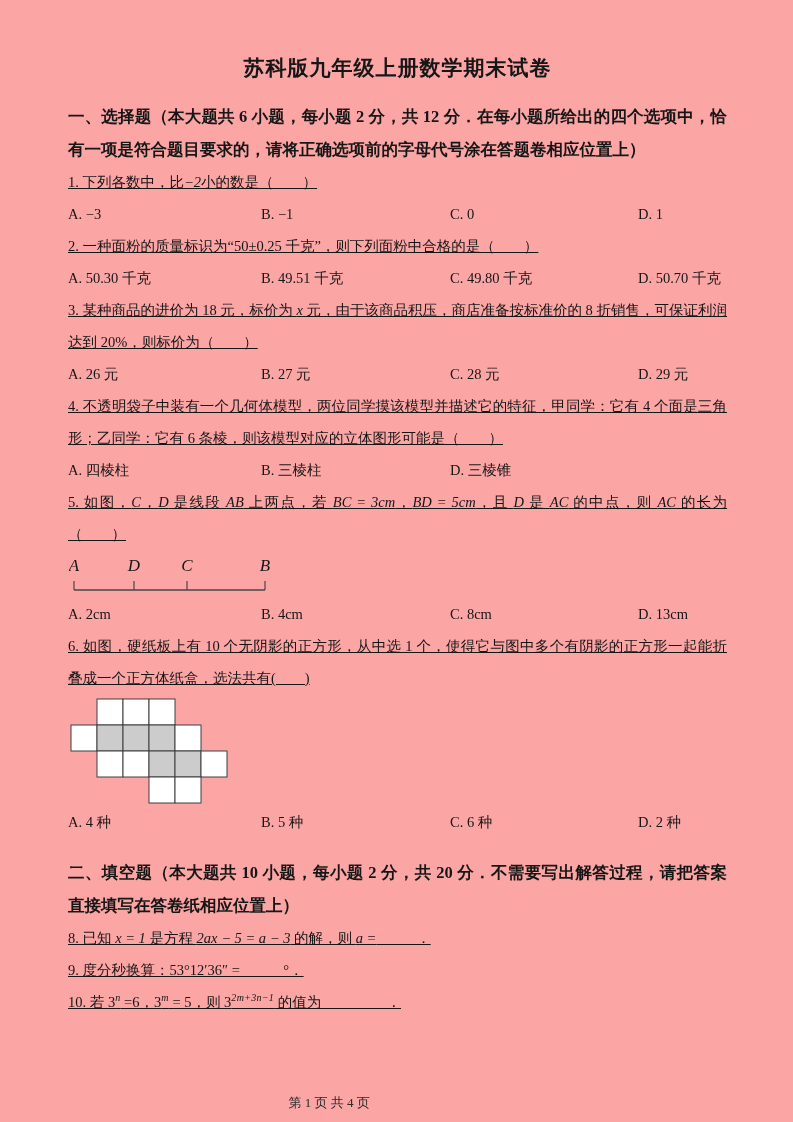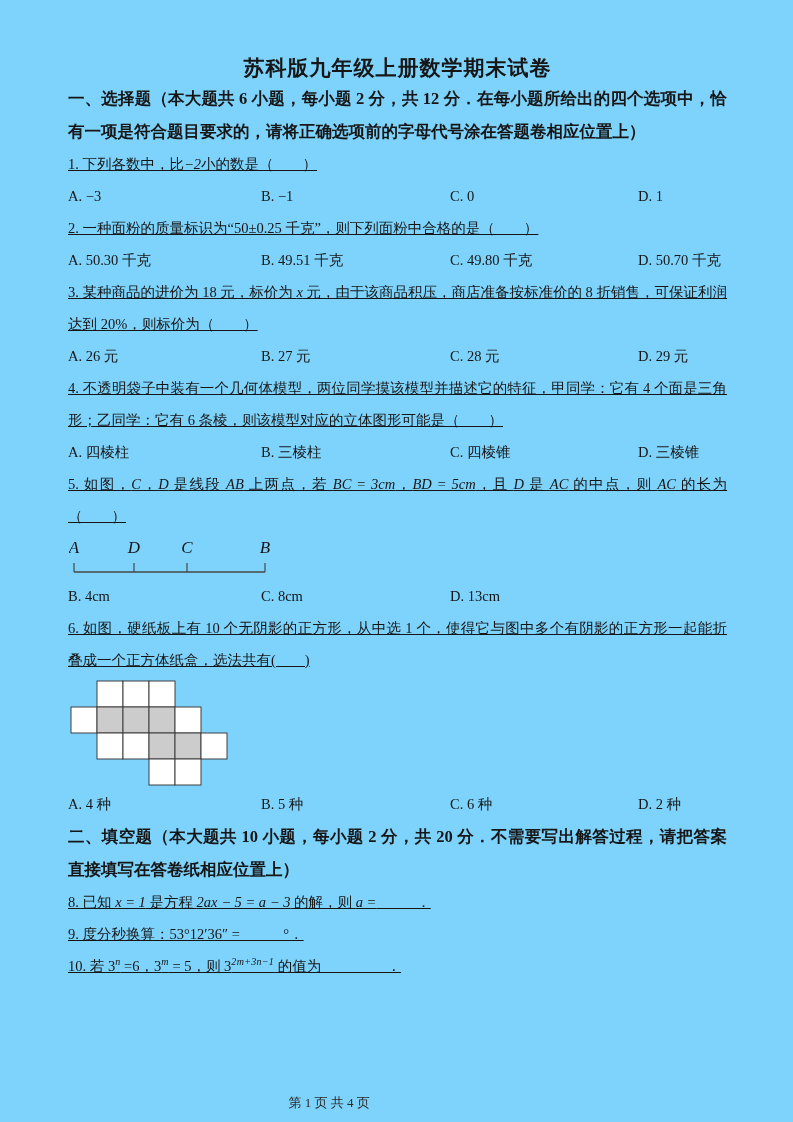--- a/index.html
+++ b/index.html
@@ -1,20 +1,20 @@
 <!DOCTYPE html>
 <html><head>
 <meta charset="utf-8">
 <style>
   html,body{margin:0;padding:0;background:#ffffff;}
-  .page{position:relative;width:793px;height:1122px;background:#7dd3fc;color:#161616;
+  .page{position:relative;width:793px;height:1122px;background:#fca5a5;color:#161616;
         font-family:"Liberation Serif","DejaVu Serif",serif;overflow:hidden;}
   .content{position:absolute;left:68px;top:0;width:659px;}
   .title{margin:54px 0 0 0;text-align:center;font-size:21px;font-weight:700;letter-spacing:1px;}
-  .heading{margin-top:0;font-size:16.5px;font-weight:700;line-height:33px;text-align:justify;}
+  .heading{margin-top:18px;font-size:16.5px;font-weight:700;line-height:33px;text-align:justify;}
   .stem{font-size:14.5px;line-height:32px;text-align:justify;text-decoration:underline;}
   .opts{display:grid;grid-template-columns:167px 163px 162px 1fr;font-size:14.5px;line-height:32px;gap:26px;}
   .math{font-style:italic;}
   sup{font-size:10px;font-style:italic;line-height:0;letter-spacing:0.3px;}
   .fig-seg{margin:2px 0 0 1px;line-height:0;}
   .fig-net{margin:4px 0 2px 2px;line-height:0;}
   .footer{position:absolute;left:0;width:658px;top:1094px;text-align:center;font-size:13px;color:#2a2a2a;}
 </style>
 </head>
 <body>
@@ -54,41 +54,41 @@
         <span>C. 28 元</span>
         <span>D. 29 元</span>
       </div>
     </div>
 
     <div>
       <div class="stem">4. 不透明袋子中装有一个几何体模型，两位同学摸该模型并描述它的特征，甲同学：它有 4 个面是三角形；乙同学：它有 6 条棱，则该模型对应的立体图形可能是（　　）</div>
       <div class="opts">
         <span>A. 四棱柱</span>
         <span>B. 三棱柱</span>
-        <span>C. 四棱锥</span>
         <span>D. 三棱锥</span>
       </div>
     </div>
 
     <div>
       <div class="stem"><span>5. 如图，</span><span class="math">C</span><span>，</span><span class="math">D</span><span> 是线段 </span><span class="math">AB</span><span> 上两点，若 </span><span class="math">BC = 3cm</span><span>，</span><span class="math">BD = 5cm</span><span>，且 </span><span class="math">D</span><span> 是 </span><span class="math">AC</span><span> 的中点，则 </span><span class="math">AC</span><span> 的长为（　　）</span></div>
       <div class="fig-seg">
         <svg id="seg-svg" xmlns="http://www.w3.org/2000/svg" width="212" height="46">
             <line x1="5" y1="38" x2="196" y2="38" stroke="#474747" stroke-width="1.3"></line>
             <line x1="5" y1="38" x2="5" y2="29" stroke="#474747" stroke-width="1.2"></line>
             <text x="5" y="19" text-anchor="middle" font-size="17" font-style="italic" fill="#161616">A</text>
             <line x1="65" y1="38" x2="65" y2="29" stroke="#474747" stroke-width="1.2"></line>
             <text x="65" y="19" text-anchor="middle" font-size="17" font-style="italic" fill="#161616">D</text>
             <line x1="118" y1="38" x2="118" y2="29" stroke="#474747" stroke-width="1.2"></line>
             <text x="118" y="19" text-anchor="middle" font-size="17" font-style="italic" fill="#161616">C</text>
             <line x1="196" y1="38" x2="196" y2="29" stroke="#474747" stroke-width="1.2"></line>
             <text x="196" y="19" text-anchor="middle" font-size="17" font-style="italic" fill="#161616">B</text>
           </svg>
       </div>
       <div class="opts">
+        <span>A.  2cm</span>
         <span>B.  4cm</span>
         <span>C.  8cm</span>
         <span>D.  13cm</span>
       </div>
     </div>
 
     <div>
       <div class="stem">6. 如图，硬纸板上有 10 个无阴影的正方形，从中选 1 个，使得它与图中多个有阴影的正方形一起能折叠成一个正方体纸盒，选法共有(　　)</div>
       <div class="fig-net">
         <svg id="net-svg" xmlns="http://www.w3.org/2000/svg" width="158" height="106">

